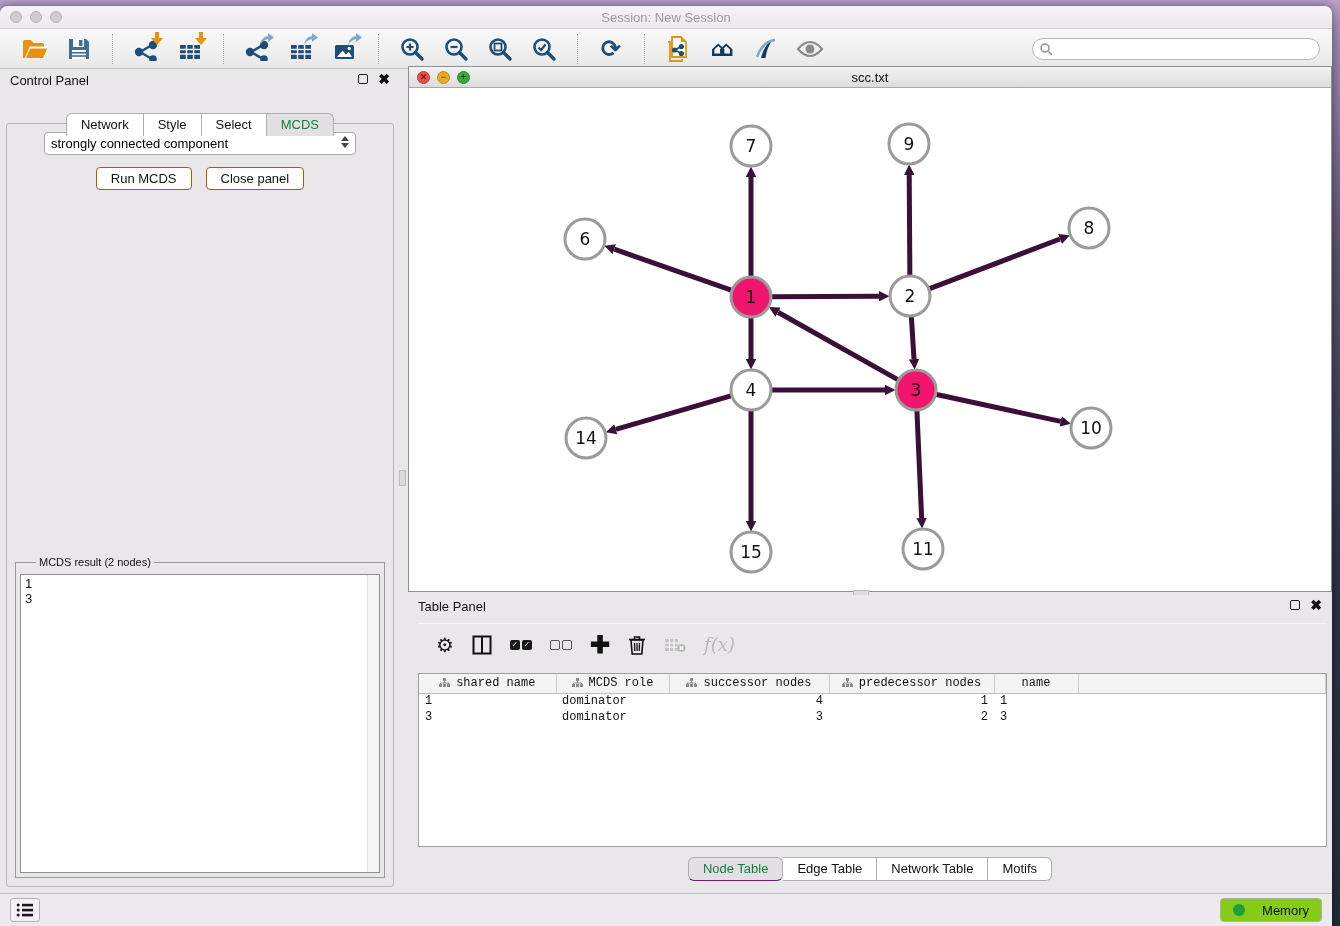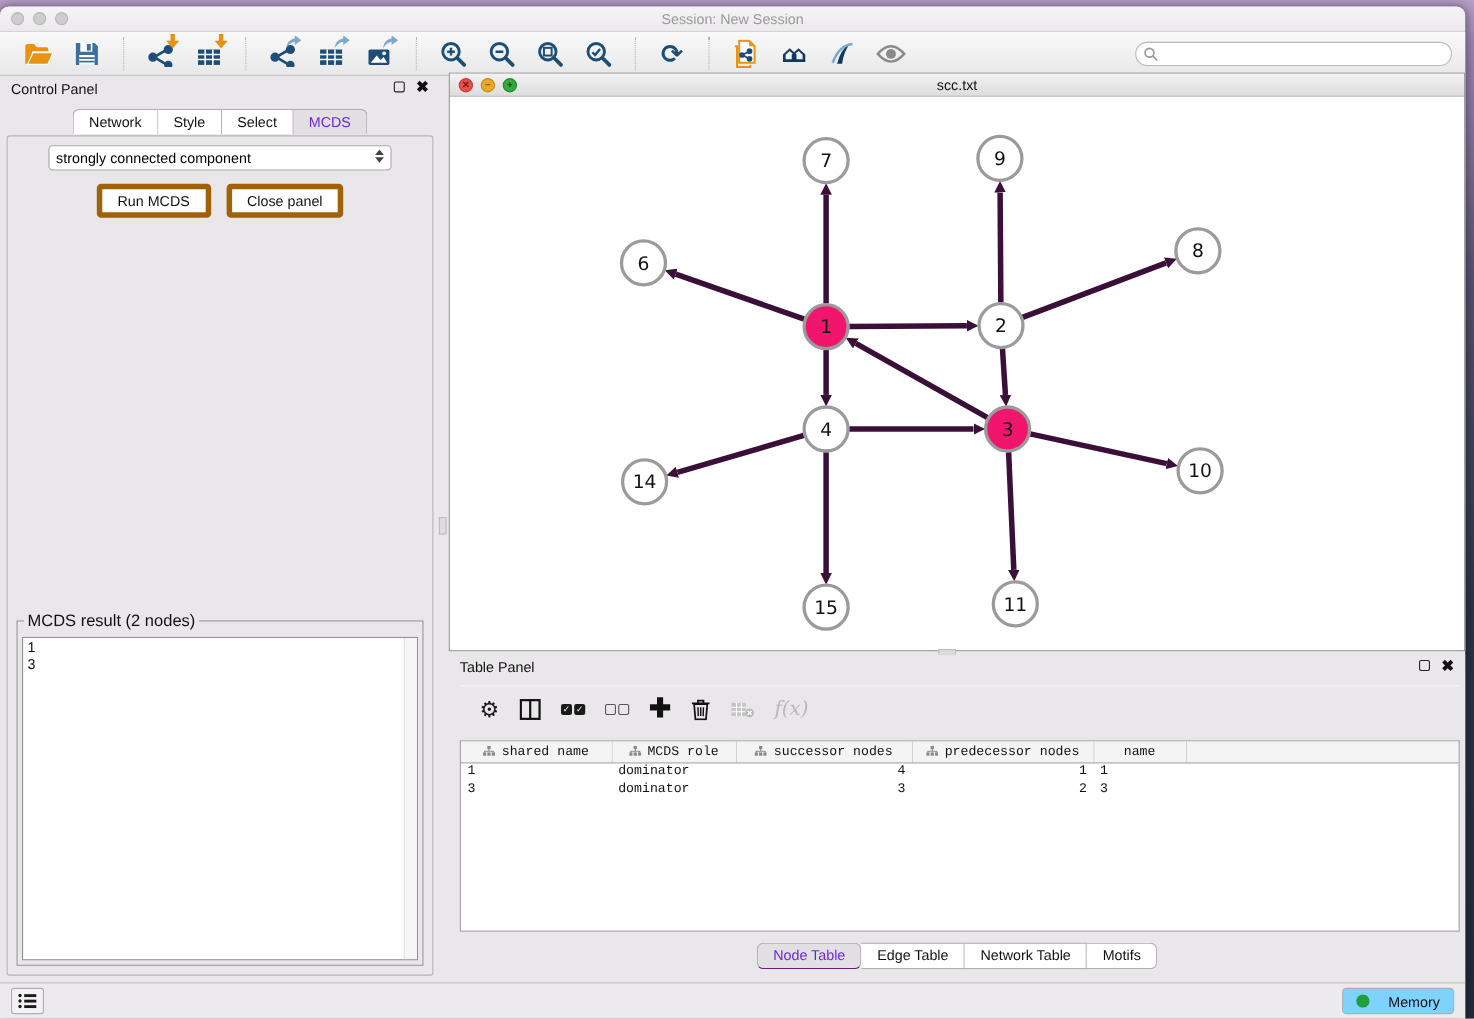--- a/index.html
+++ b/index.html
@@ -42,51 +42,51 @@
   }
   .search-box input { border:none; outline:none; flex:1; height:18px; font-size:12px; background:transparent; }
   .glyph-homes { font-size:21px; font-weight:bold; color:#123a5c; letter-spacing:-7px; padding-right:7px; font-family:"DejaVu Sans",sans-serif; }
   .glyph-refresh { font-size:24px; font-weight:bold; color:#1c4f77; font-family:"DejaVu Sans",sans-serif; line-height:1; }
   
   .control-panel { position:absolute; left:0; top:63px; width:400px; height:824px; background:#e9e7e9; }
   .panel-titlebar { position:absolute; top:4px; left:10px; right:10px; height:20px; font-size:13px; color:#111; }
   .panel-icons { position:absolute; right:0; top:1px; display:flex; gap:10px; align-items:center; }
   .icon-float { width:10px; height:10px; border:1.5px solid #222; border-radius:2px; }
   .icon-close { font-size:14px; font-weight:bold; color:#111; line-height:10px; }
-  .cp-tabs { position:absolute; top:30px; left:0; width:100%; display:flex; justify-content:center; }
+  .cp-tabs { position:absolute; top:44px; left:0; width:100%; display:flex; justify-content:center; }
   .tab {
     font-size:13px; padding:3px 14px 4px; background:#fff; border:1px solid #aeaeae; border-bottom:none;
     color:#111; position:relative; z-index:2;
   }
   .tab + .tab { border-left:none; }
   .tab.first { border-radius:6px 0 0 0; }
   .tab.last { border-radius:0 6px 0 0; }
-  .tab.active { background:#e2e0e2; color:#6d28d9; }
+  .tab.active { background:#e2e0e2; color:#15803d; }
   .cp-content {
     position:absolute; top:54px; left:6px; right:6px; bottom:6px;
     border:1px solid #b7b5b7; border-radius:3px; background:#e9e7e9; z-index:1;
   }
   .opt-label { margin-top:16px; text-align:center; font-size:13px; color:#111; }
   .opt-select {
     margin:8px auto 0; width:312px; height:23px; background:#fff; border:1px solid #a8a8a8; border-radius:4px;
     display:flex; align-items:center; padding:0 6px; font-size:13px; position:relative;
   }
   .spin { position:absolute; right:6px; top:3px; display:flex; flex-direction:column; gap:2px; }
   .spin .up { width:0; height:0; border-left:4px solid transparent; border-right:4px solid transparent; border-bottom:5px solid #444; }
   .spin .dn { width:0; height:0; border-left:4px solid transparent; border-right:4px solid transparent; border-top:5px solid #444; }
   .cp-buttons { margin-top:12px; display:flex; justify-content:center; gap:14px; }
   .btn {
-    background:#fff; border:5px solid #a16207; border-radius:4px; font-size:13px; color:#111;
+    background:#fff; border:1px solid #a16207; border-radius:4px; font-size:13px; color:#111;
     padding:3px 14px; font-family:"Liberation Sans",sans-serif;
   }
   .result-box {
     position:absolute; left:8px; right:8px; top:432px; bottom:8px;
     border:1px solid #9a9a9a; padding:6px 4px 4px;
   }
-  .result-box legend { font-size:15px; padding:0 3px; margin-left:2px; color:#111; }
+  .result-box legend { font-size:11px; padding:0 3px; margin-left:16px; color:#111; }
   .result-area {
     width:100%; height:100%; background:#fff; border:1px solid #8f8f8f; position:relative;
     font-size:13px; color:#111; padding:1px 4px; overflow:hidden;
   }
   .result-area .scroll-track { position:absolute; top:0; right:0; width:12px; height:100%; background:#f6f6f6; border-left:1px solid #e0e0e0; }
   
   .v-divider-grip { position:absolute; left:399px; top:464px; width:7px; height:16px; background:#dcdcdc; border:1px solid #bdbdbd; }
   .h-divider-grip { position:absolute; left:853px; top:584px; width:16px; height:6px; background:#dcdcdc; border:1px solid #bdbdbd; }
   
   .net-window { position:absolute; left:408px; top:60px; width:924px; height:526px; border:1px solid #8f8f8f; background:#fff; }
@@ -122,21 +122,21 @@
   td.al { text-align:left; } td.ar { text-align:right; }
   .th-inner { display:flex; align-items:center; justify-content:center; gap:6px; }
   .tp-tabs { position:absolute; bottom:12px; left:0; width:100%; display:flex; justify-content:center; }
   
   .statusbar {
     position:absolute; left:0; bottom:0; width:100%; height:33px; background:#eceaec; border-top:1px solid #c0c0c0;
     display:flex; align-items:center; padding:0 10px;
   }
   .status-list-btn { width:30px; height:24px; border:1px solid #b0b0b0; border-radius:3px; background:#f3f1f3; display:flex; align-items:center; justify-content:center; }
   .memory-btn {
-    margin-left:auto; height:24px; border:1px solid #b0b0b0; border-radius:4px; background:#7dd3fc;
+    margin-left:auto; height:24px; border:1px solid #b0b0b0; border-radius:4px; background:#84cc16;
     display:flex; align-items:center; gap:17px; padding:0 12px; font-size:13px; color:#111;
   }
   .mem-dot { width:12px; height:12px; border-radius:50%; background:#1e9e3c; }
 </style>
 </head>
 <body>
 
 <div class="screen">
 <div class="app-window">
 

